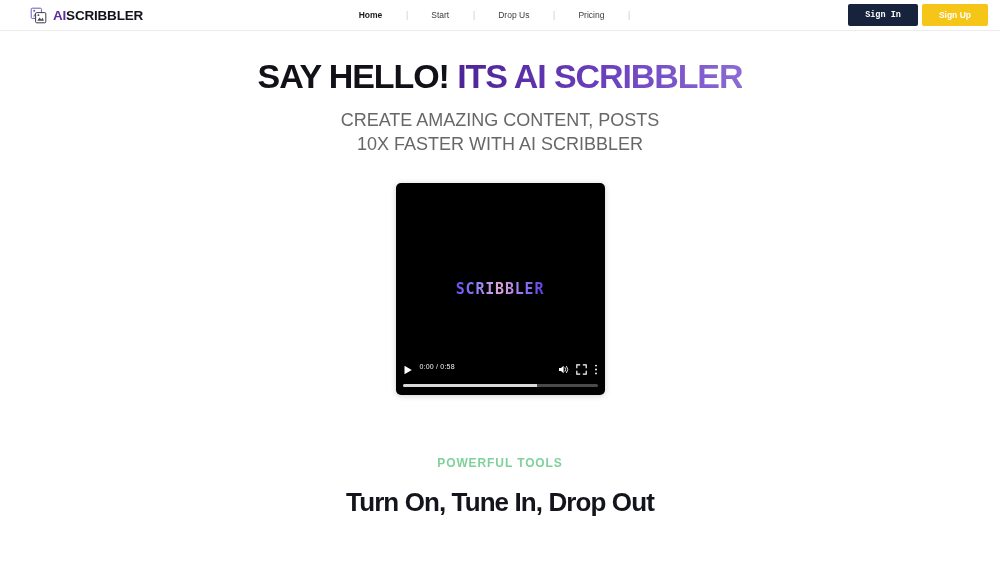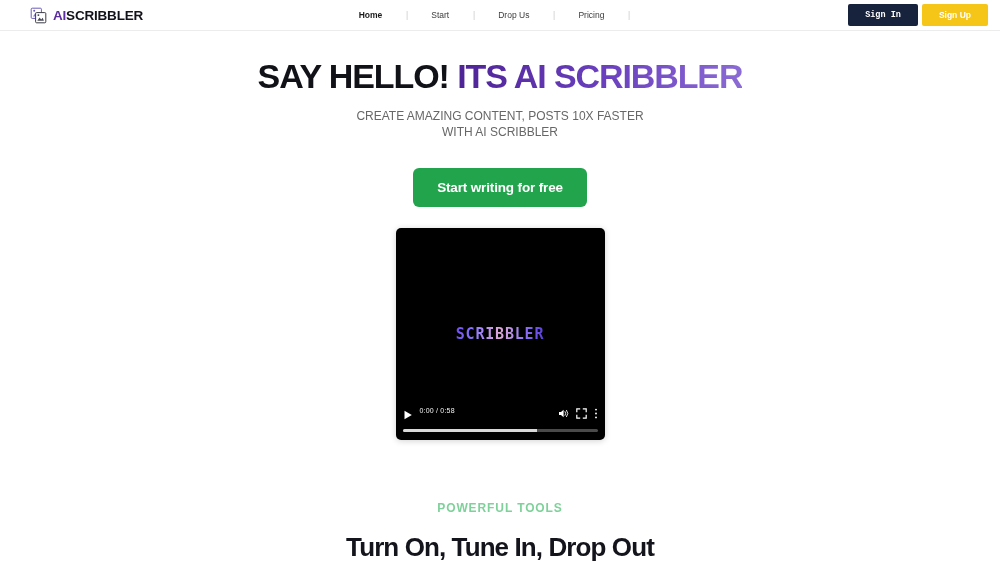--- a/index.html
+++ b/index.html
@@ -113,21 +113,21 @@
   .hero-title .part-b {
     background: linear-gradient(90deg, #4e2396 0%, #6b40bf 52%, #8b6bd4 100%);
     -webkit-background-clip: text;
     background-clip: text;
     -webkit-text-fill-color: transparent;
     color: #6b40bf;
   }
   .hero-sub {
     margin: 14px auto 0;
     width: 320px;
-    font-size: 12px;
+    font-size: 18px;
     line-height: 1.3;
     color: #676767;
     font-weight: 400;
   }
 
   .cta-wrap { margin-top: 27px; }
   .cta-btn {
     display: inline-block;
     background: #22a44c;
     color: #ffffff;
@@ -281,21 +281,20 @@
 <div class="hero">
 
   <h1 class="hero-title">
     <span class="part-a">SAY HELLO!</span>
     <span class="part-b">ITS AI SCRIBBLER</span>
   </h1>
 
   <p class="hero-sub">CREATE AMAZING CONTENT, POSTS 10X FASTER WITH AI SCRIBBLER</p>
 
   <div class="cta-wrap">
-    <button class="cta-btn">Start writing for free</button>
   </div>
 
   <div class="video-wrap">
 
     <div class="video-logo">SCRIBBLER</div>
 
     <div class="video-controls">
       <div class="vc-row">
 
         <span class="vc-play">

